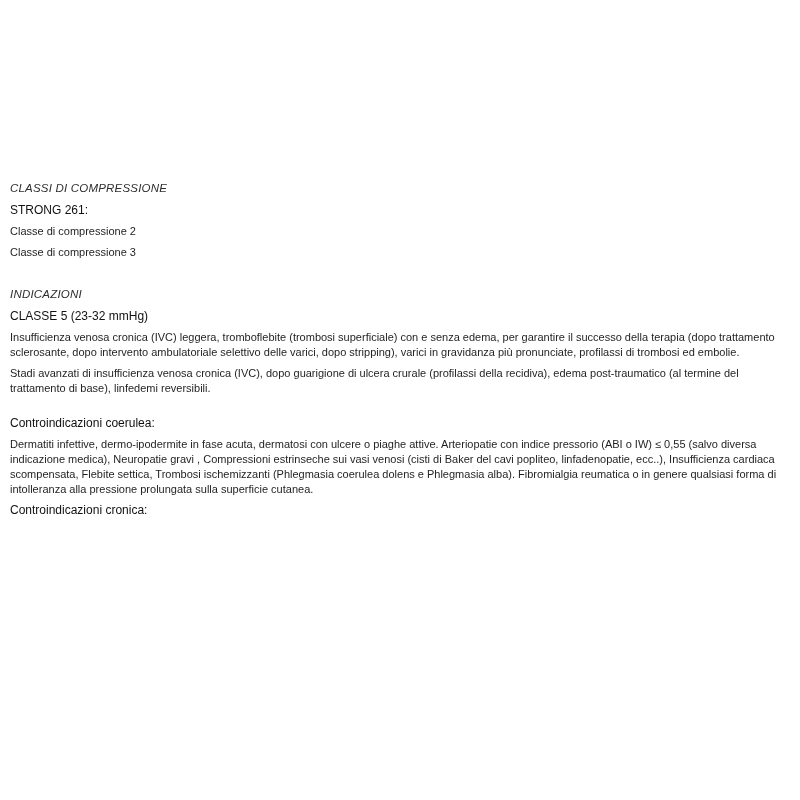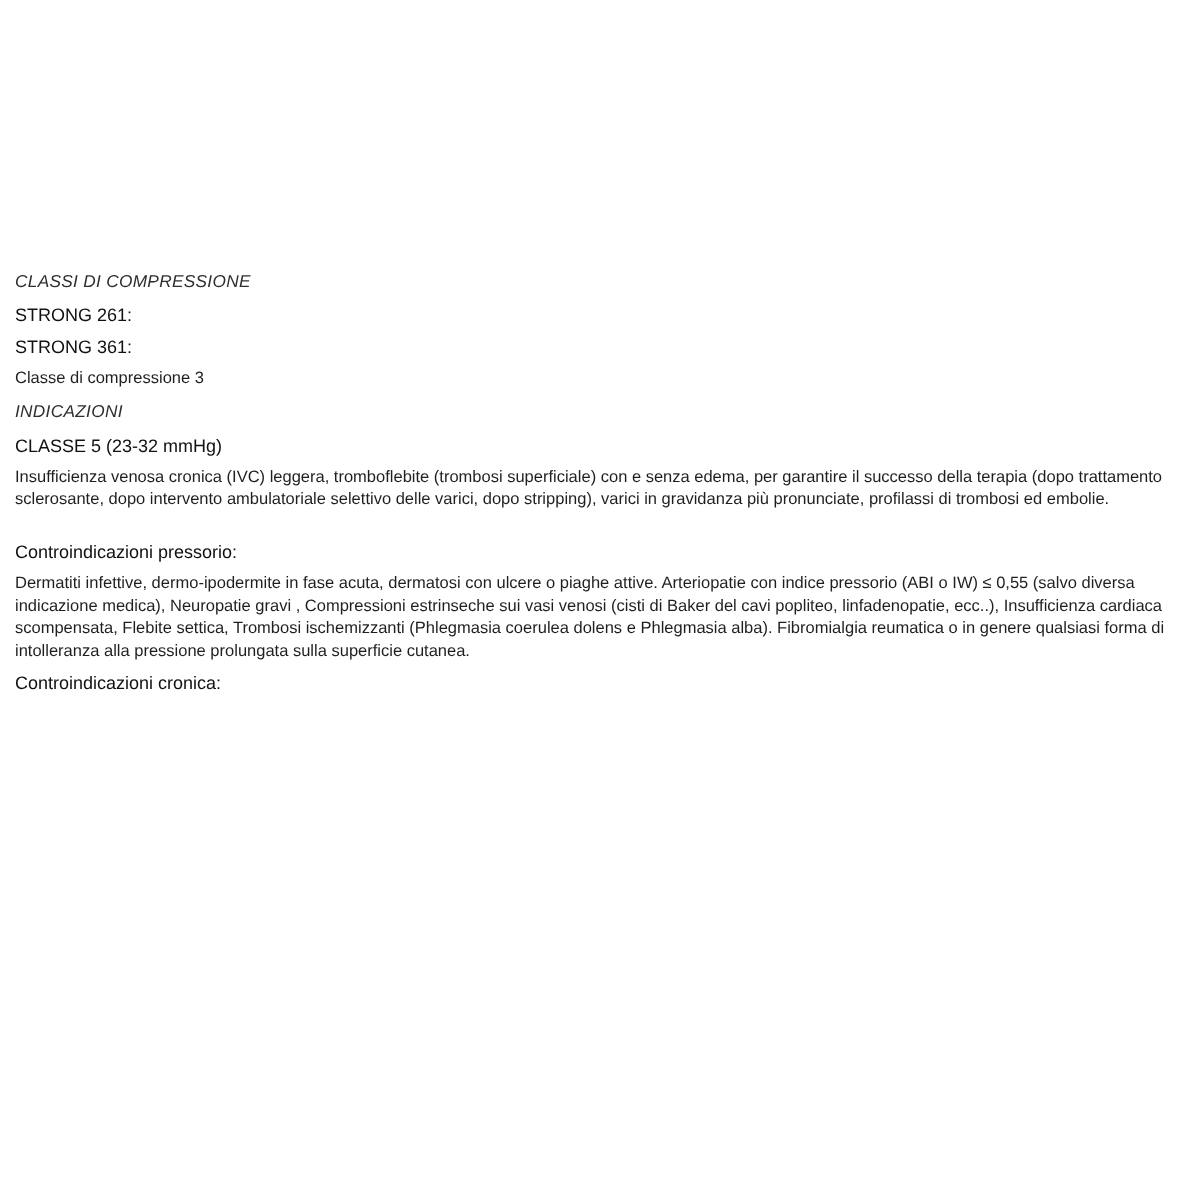--- a/index.html
+++ b/index.html
@@ -36,40 +36,41 @@
     margin: 0 0 6px 0;
   }
   .body-text {
     font-weight: 400;
     font-size: 11px;
     line-height: 15px;
     color: #1f1f1f;
     margin: 0 0 6px 0;
   }
   section.doc-section { margin: 0; }
-  section.doc-section.gap-medium { margin-top: 8px; }
+  section.doc-section.gap-medium { margin-top: 27px; }
   section.doc-section.gap-large  { margin-top: 20px; }
 </style>
 </head>
 <body>
 
 <main class="doc">
 
   <section class="doc-section">
     <h2 class="section-title">CLASSI DI COMPRESSIONE</h2>
     <p class="subhead">STRONG 261:</p>
-    <p class="subhead">STRONG 361:</p>
+    <p class="body-text">Classe di compressione 2</p>
     <p class="body-text">Classe di compressione 3</p>
   </section>
 
   <section class="doc-section gap-medium">
     <h2 class="section-title">INDICAZIONI</h2>
     <p class="subhead">CLASSE 5 (23-32 mmHg)</p>
     <p class="body-text">Insufficienza venosa cronica (IVC) leggera, tromboflebite (trombosi superficiale) con e senza edema, per garantire il successo della terapia (dopo trattamento sclerosante, dopo intervento ambulatoriale selettivo delle varici, dopo stripping), varici in gravidanza più pronunciate, profilassi di trombosi ed embolie.</p>
+    <p class="body-text">Stadi avanzati di insufficienza venosa cronica (IVC), dopo guarigione di ulcera crurale (profilassi della recidiva), edema post-traumatico (al termine del trattamento di base), linfedemi reversibili.</p>
   </section>
 
   <section class="doc-section gap-large">
-    <p class="subhead">Controindicazioni pressorio:</p>
+    <p class="subhead">Controindicazioni coerulea:</p>
     <p class="body-text">Dermatiti infettive, dermo-ipodermite in fase acuta, dermatosi con ulcere o piaghe attive. Arteriopatie con indice pressorio (ABI o IW) ≤ 0,55 (salvo diversa indicazione medica), Neuropatie gravi , Compressioni estrinseche sui vasi venosi (cisti di Baker del cavi popliteo, linfadenopatie, ecc..), Insufficienza cardiaca scompensata, Flebite settica, Trombosi ischemizzanti (Phlegmasia coerulea dolens e Phlegmasia alba). Fibromialgia reumatica o in genere qualsiasi forma di intolleranza alla pressione prolungata sulla superficie cutanea.</p>
     <p class="subhead">Controindicazioni cronica:</p>
   </section>
 
 </main>
 
 </body></html>

